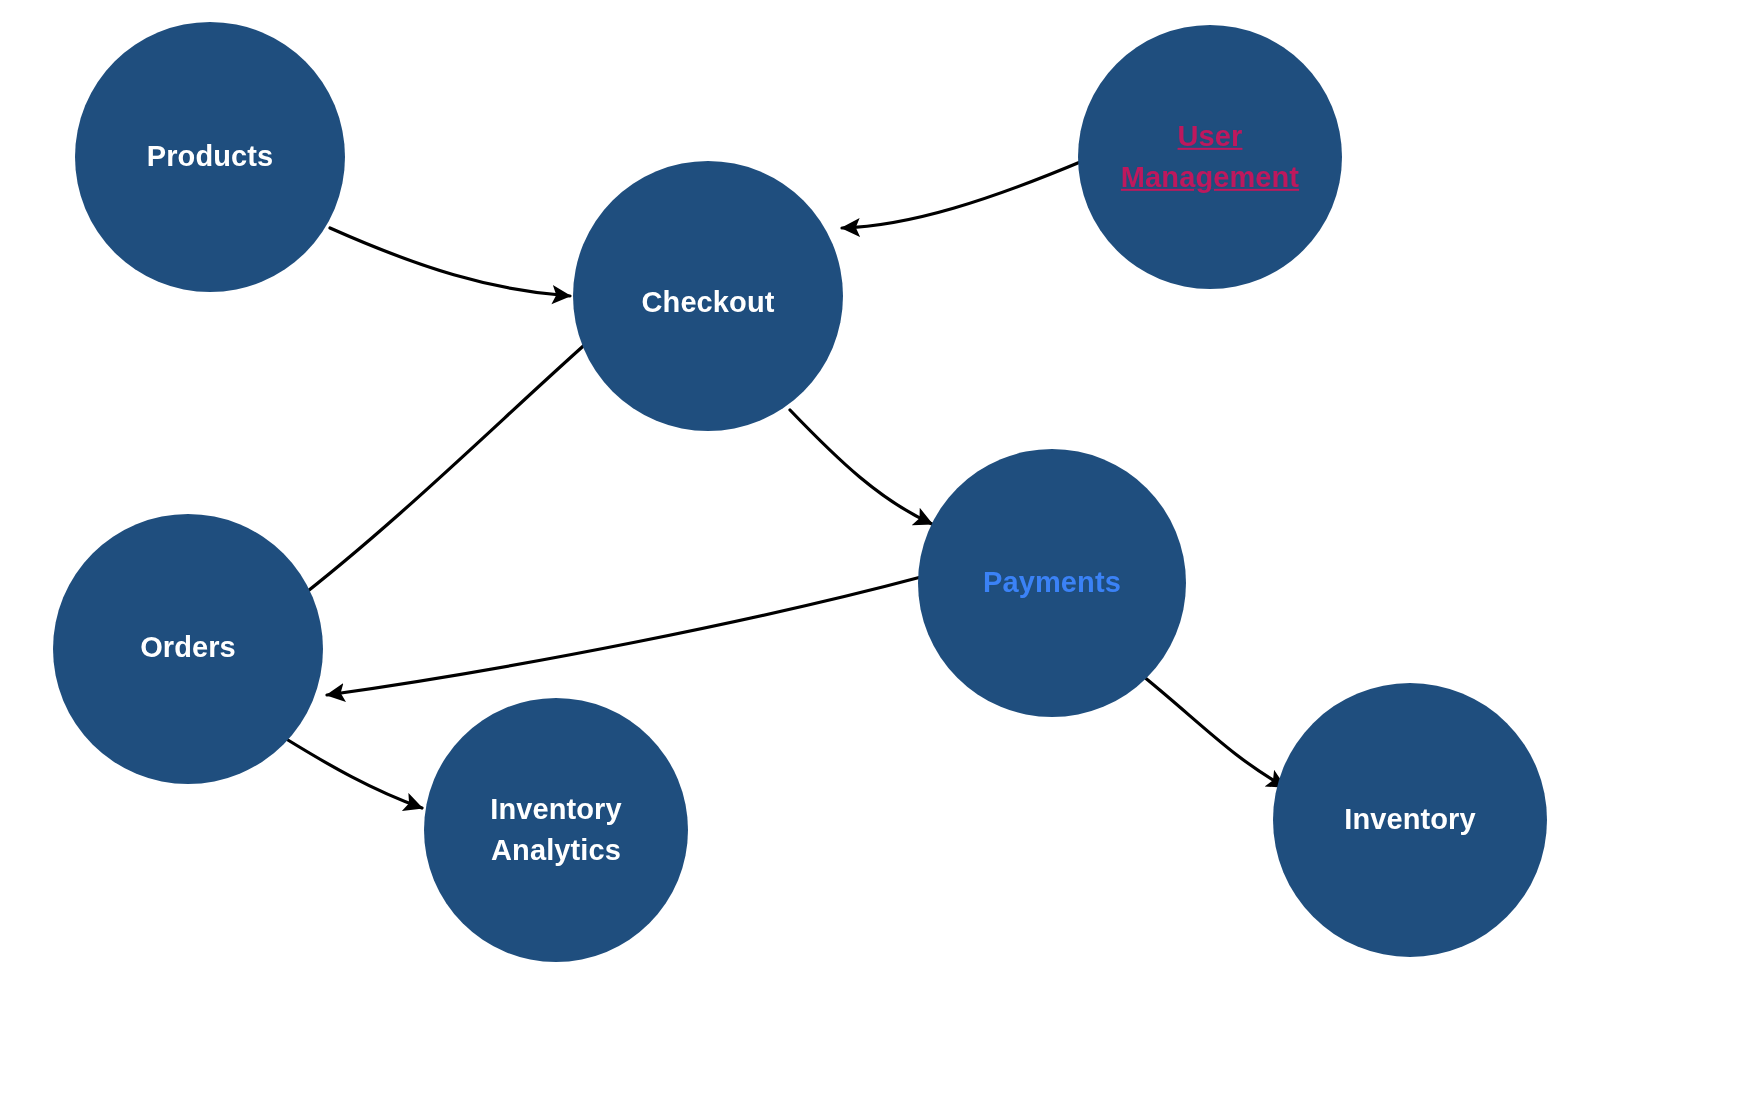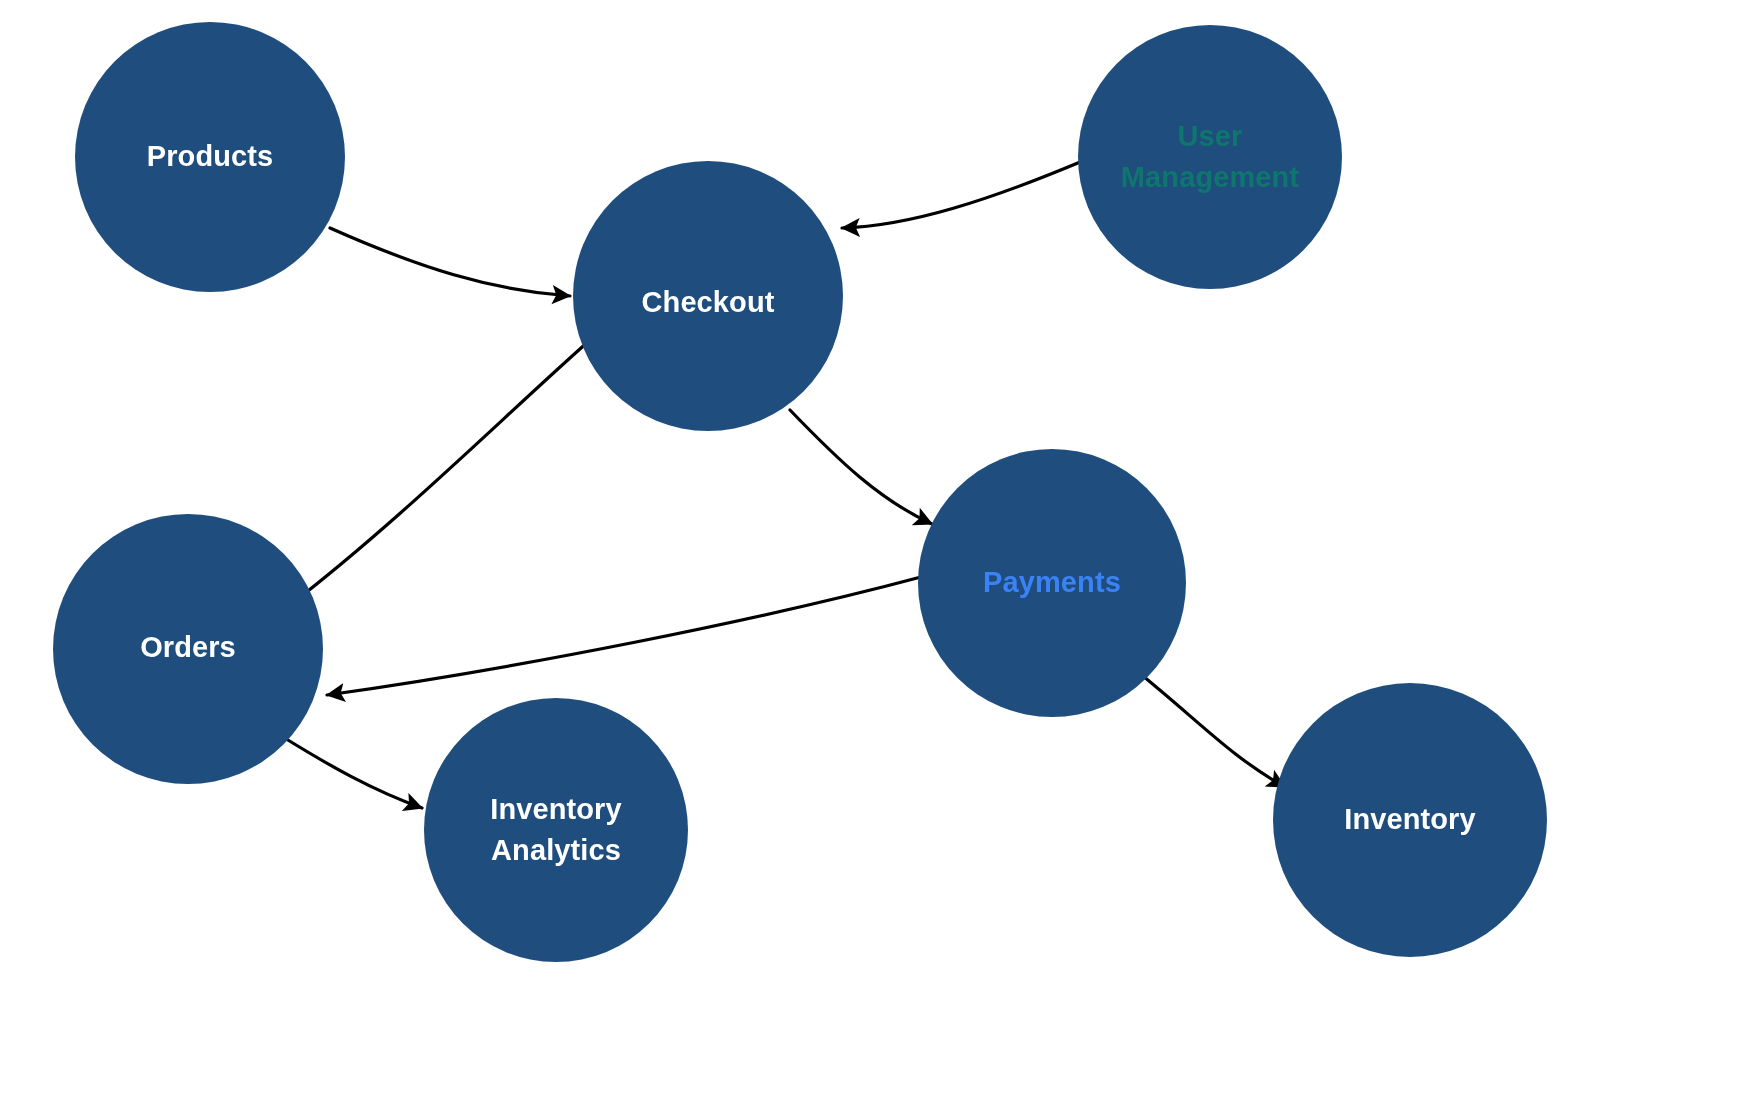--- a/index.html
+++ b/index.html
@@ -74,21 +74,21 @@
         <circle class="node-circle" cx="708" cy="296" r="135" fill="#1f4e7e"></circle>
         <circle class="node-circle" cx="188" cy="649" r="135" fill="#1f4e7e"></circle>
         <circle class="node-circle" cx="1052" cy="583" r="134" fill="#1f4e7e"></circle>
         <circle class="node-circle" cx="556" cy="830" r="132" fill="#1f4e7e"></circle>
         <circle class="node-circle" cx="1410" cy="820" r="137" fill="#1f4e7e"></circle>
       </g>
   </svg>
 
   <div id="label-layer">
       <div class="node-label" style="left: 210px; top: 157px; color: rgb(255, 255, 255);">Products</div>
-      <div class="node-label" style="left: 1210px; top: 157px; color: #0f766e;">User
+      <div class="node-label" style="left: 1210px; top: 157px; color: #be185d; text-decoration: underline;">User
 Management</div>
       <div class="node-label" style="left: 708px; top: 296px; color: rgb(255, 255, 255); margin-top: 7px;">Checkout</div>
       <div class="node-label" style="left: 188px; top: 648px; color: rgb(255, 255, 255);">Orders</div>
       <div class="node-label" style="left: 1052px; top: 583px; color: #3b82f6;">Payments</div>
       <div class="node-label" style="left: 556px; top: 830px; color: rgb(255, 255, 255);">Inventory
 Analytics</div>
       <div class="node-label" style="left: 1410px; top: 820px; color: rgb(255, 255, 255);">Inventory</div>
     </div>
 
 </div>

